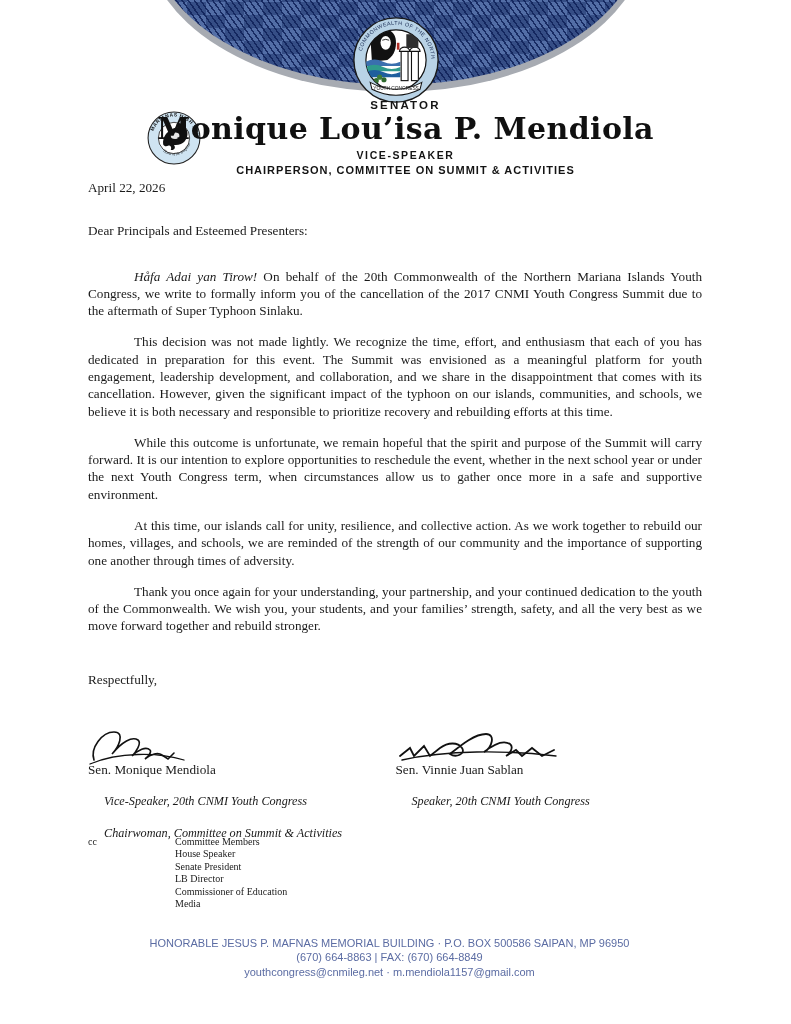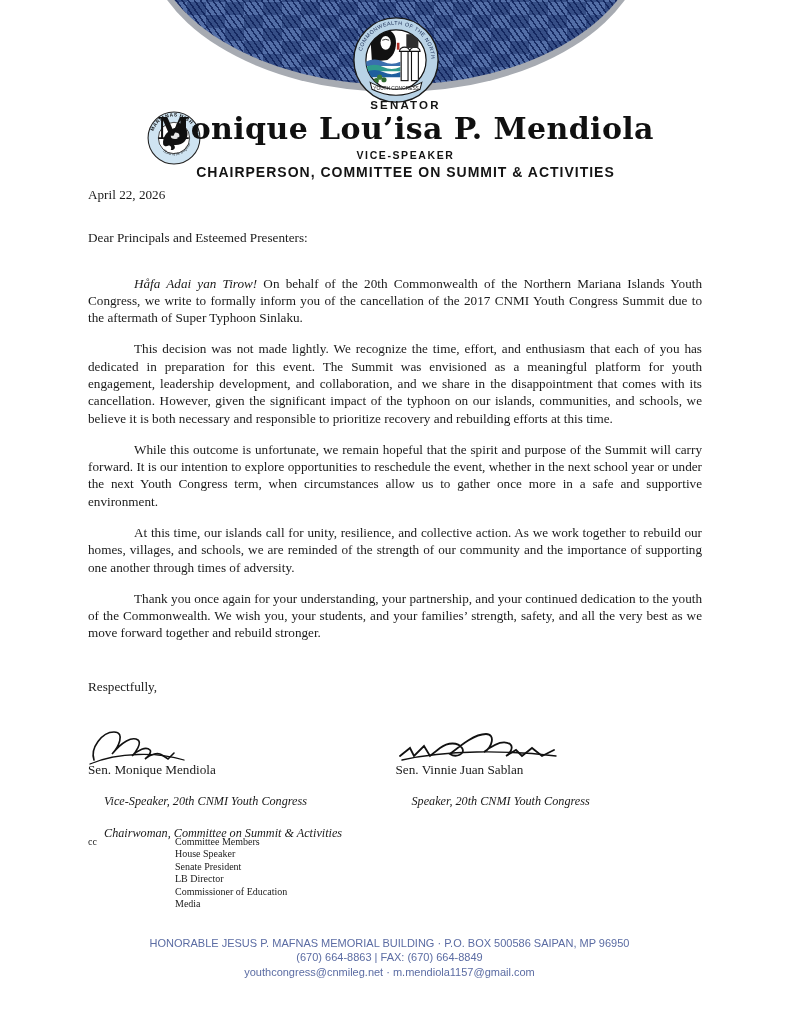--- a/index.html
+++ b/index.html
@@ -34,24 +34,24 @@
   .head-name{
     font-family:"DejaVu Serif",serif;font-weight:800;
     font-size:30px;letter-spacing:.4px;color:#101010;line-height:1.05;margin-top:2px;
   }
   .head-vice{
     font-family:"Liberation Sans",sans-serif;font-weight:bold;
     font-size:10.5px;letter-spacing:1.6px;color:#141414;margin-top:4px;
   }
   .head-chair{
     font-family:"Liberation Sans",sans-serif;font-weight:bold;
-    font-size:14px;letter-spacing:1px;color:#141414;margin-top:3px;
+    font-size:11px;letter-spacing:1px;color:#141414;margin-top:3px;
   }
   
-  .body-block{position:absolute;left:88px;width:614px;top:186px;font-size:13.2px;line-height:1.31;}
+  .body-block{position:absolute;left:88px;width:614px;top:179px;font-size:13.2px;line-height:1.31;}
   .date-line{margin:0 0 26px 0;}
   .salutation{margin:0 0 28px 0;}
   .para{margin:0 0 14px 0;text-indent:46px;text-align:justify;}
   .lead-italic{font-style:italic;}
   .closing{margin:36px 0 0 0;}
   
   .sig-row{position:absolute;top:726px;left:88px;right:88px;display:flex;}
   .sig-col{width:330px;}
   .sig-col.right{margin-left:0px;}
   .sig-scribble{display:block;height:42px;margin-bottom:-6px;}

